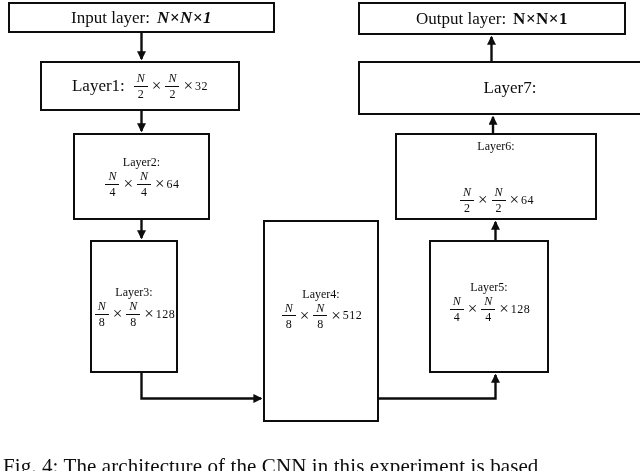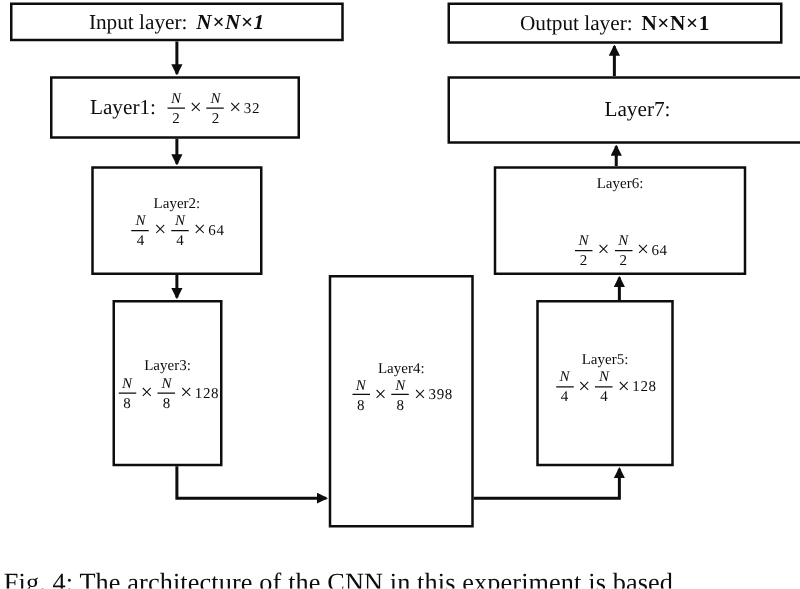--- a/index.html
+++ b/index.html
@@ -160,25 +160,25 @@
       <span class="frac">
           <span class="num">N</span>
           <span class="den">8</span>
         </span>
       <span class="times">×</span>
       <span class="frac">
           <span class="num">N</span>
           <span class="den">8</span>
         </span>
       <span class="times">×</span>
-        <span class="chan">398</span>
-    </div>
-  </div>
-
-  <div class="node" style="left:429px; top:240px; width:110px; height:133px; padding-bottom:10px;">
+        <span class="chan">512</span>
+    </div>
+  </div>
+
+  <div class="node" style="left:429px; top:240px; width:120px; height:133px; padding-bottom:10px;">
     <div class="nlabel">Layer5:</div>
     <div class="row">
       <span class="frac">
           <span class="num">N</span>
           <span class="den">4</span>
         </span>
       <span class="times">×</span>
       <span class="frac">
           <span class="num">N</span>
           <span class="den">4</span>

